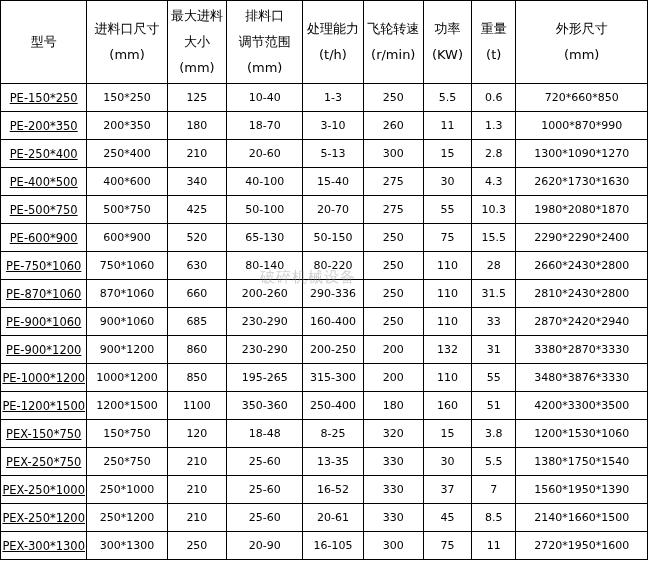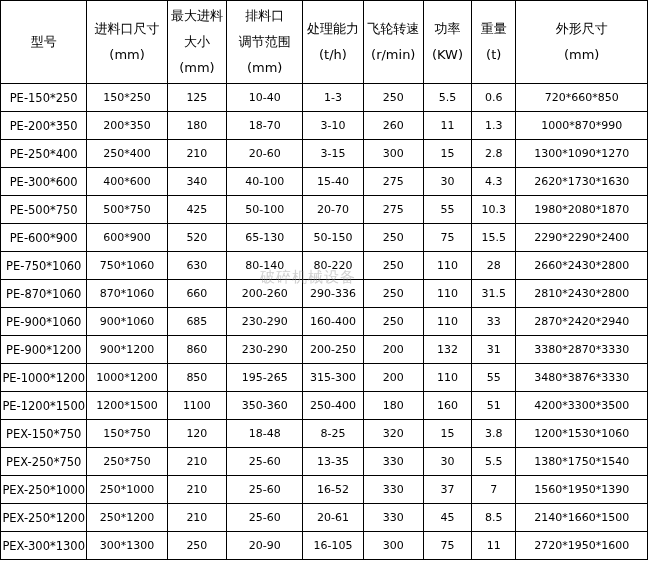--- a/index.html
+++ b/index.html
@@ -35,20 +35,21 @@
   thead th .hdr-line {
     display: block;
   }
   tbody td {
     height: 27px;
     font-size: 11px;
     white-space: nowrap;
   }
   tbody td.model {
     font-size: 11.5px;
+    text-decoration: underline;
   }
   
   col.c0 { width: 86px; }
   col.c1 { width: 80px; }
   col.c2 { width: 59px; }
   col.c3 { width: 76px; }
   col.c4 { width: 60px; }
   col.c5 { width: 60px; }
   col.c6 { width: 48px; }
   col.c7 { width: 44px; }
@@ -145,28 +146,28 @@
           <td>260</td>
           <td>11</td>
           <td>1.3</td>
           <td>1000*870*990</td>
         </tr>
         <tr>
           <td class="model">PE-250*400</td>
           <td>250*400</td>
           <td>210</td>
           <td>20-60</td>
-          <td>3-15</td>
+          <td>5-13</td>
           <td>300</td>
           <td>15</td>
           <td>2.8</td>
           <td>1300*1090*1270</td>
         </tr>
         <tr>
-          <td class="model">PE-300*600</td>
+          <td class="model">PE-400*500</td>
           <td>400*600</td>
           <td>340</td>
           <td>40-100</td>
           <td>15-40</td>
           <td>275</td>
           <td>30</td>
           <td>4.3</td>
           <td>2620*1730*1630</td>
         </tr>
         <tr>

